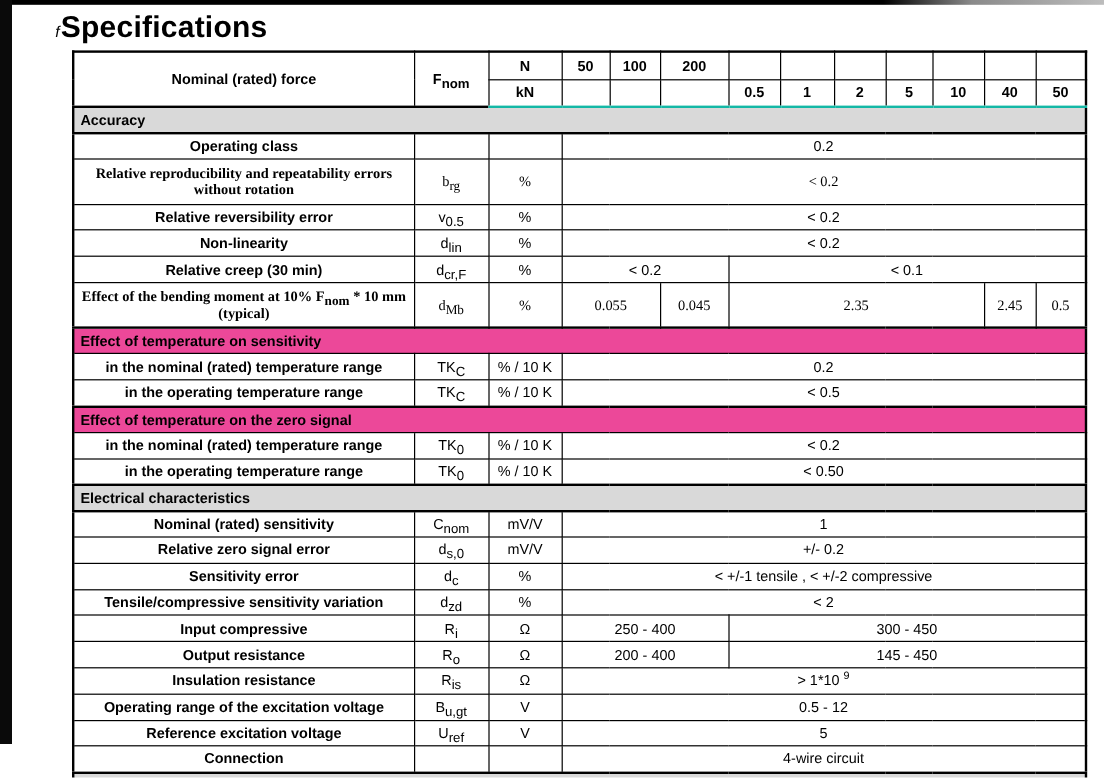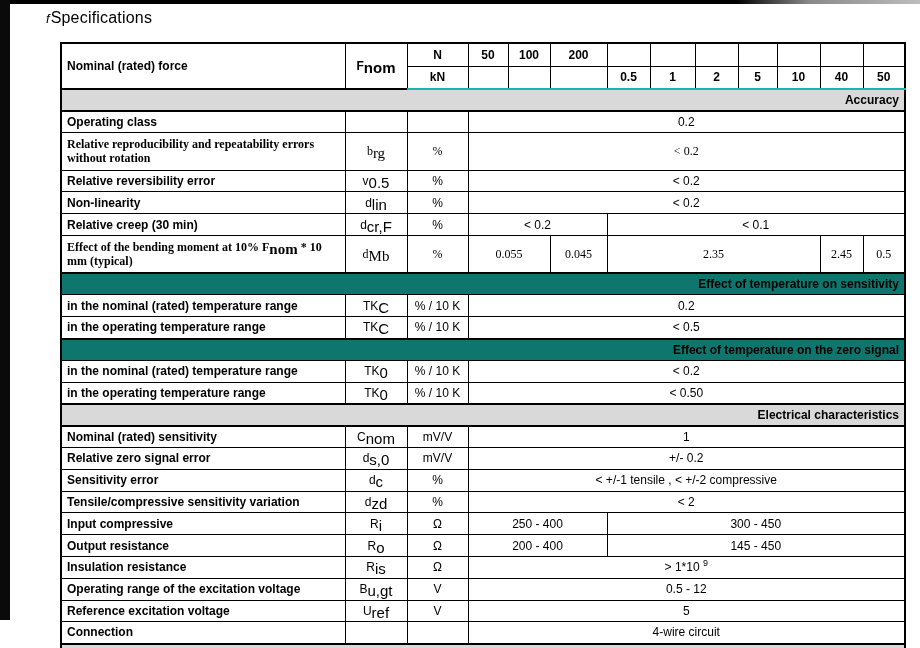--- a/index.html
+++ b/index.html
@@ -19,49 +19,49 @@
     position: absolute; left: 0; top: 0; width: 10px; height: 620px;
     background: #0a0a0a;
   }
   .title-wrap {
     position: absolute; left: 46px; top: 9px; white-space: nowrap;
   }
   .title-prefix {
     font-style: italic; font-size: 13px; font-weight: 400; margin-right: 1px;
   }
   .page-title {
-    display: inline; font-size: 16px; font-weight: 400; letter-spacing: 0.2px;
+    display: inline; font-size: 25px; font-weight: 700; letter-spacing: 0.2px;
   }
   table.spec {
     position: absolute; left: 60px; top: 42px;
     border-collapse: collapse; table-layout: fixed;
     width: 845px;
     border: 2.5px solid #000;
   }
   table.spec td {
     border: 1px solid #000;
     font-size: 12px;
     line-height: 1.18;
     vertical-align: middle;
     overflow: hidden;
   }
   thead tr { height: 23px; }
   thead td { font-weight: 700; text-align: center; }
   thead tr:last-child td { border-bottom: 2px solid #14b8a6; margin-top: 30px; }
   tbody tr { height: 21.8px; }
   tbody tr.tall { height: 37.6px; font-family: Liberation Serif, serif; }
-  td.lbl { text-align: left; font-weight: 700; padding: 1px 5px; }
+  td.lbl { text-align: center; font-weight: 700; padding: 1px 5px; }
   td.sym, td.unit, td.val { text-align: center; font-weight: 400; padding: 0 2px; }
-  sub { font-size: 15px; line-height: 0; }
+  sub { font-size: 11px; line-height: 0; }
   sup { font-size: 9px; line-height: 0; }
   tr.section td {
-    font-weight: 700; text-align: right; padding: 1px 5px;
+    font-weight: 700; text-align: left; padding: 1px 5px;
     border-top: 2px solid #000; border-bottom: 2px solid #000;
   }
-  tr.section.white td { background: #0f766e; border-bottom: 1px solid #000; }
+  tr.section.white td { background: #ec4899; border-bottom: 1px solid #000; }
   tr.section.shaded td { background: var(--section-bg, #d9d9d9); }
 </style>
 </head>
 <body>
 
 <div class="edge-top"></div>
 <div class="edge-left"></div>
 
 <div class="title-wrap">
   <span class="title-prefix">f</span><h1 class="page-title">Specifications</h1>

